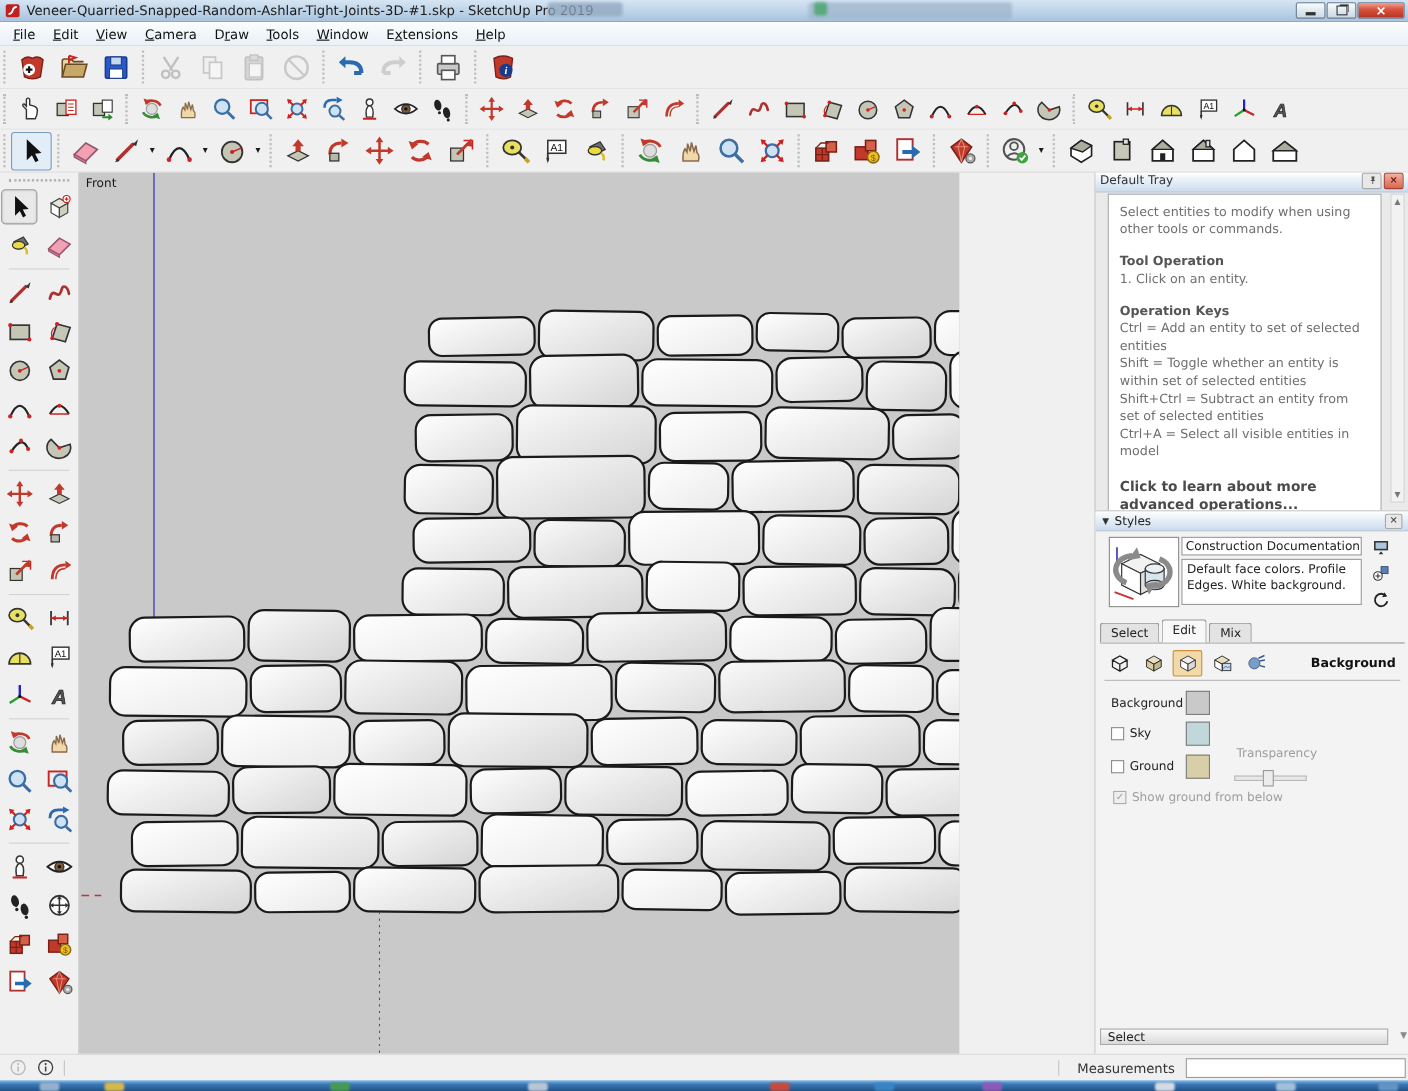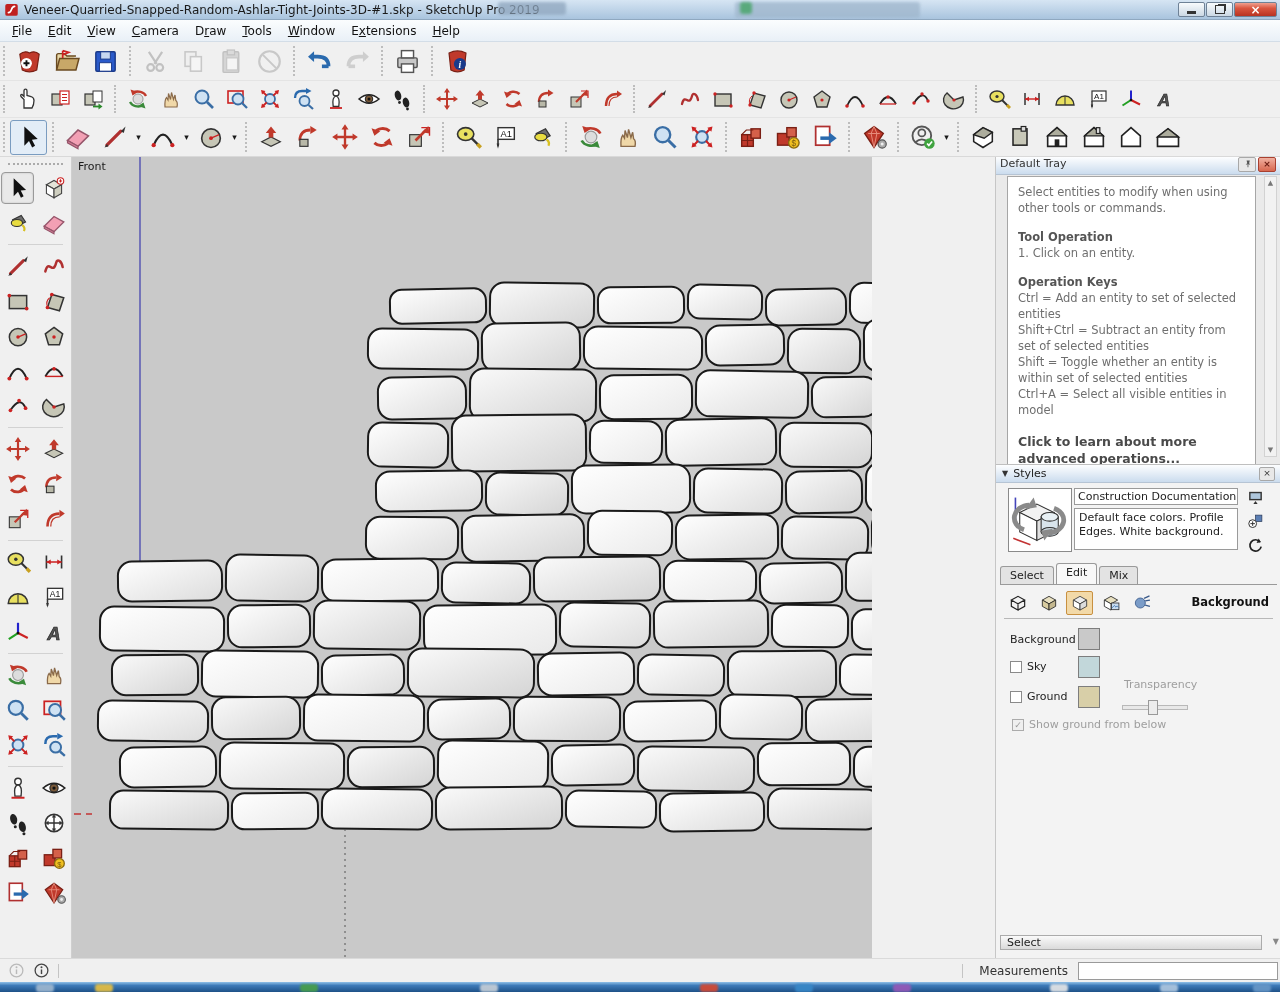--- a/index.html
+++ b/index.html
@@ -1170,22 +1170,22 @@
         <span>×</span>
       </span>
   </div>
 
   <div class="instructor" id="instructor">
       <div class="ins-p">Select entities to modify when using other tools or commands.</div>
       <div class="ins-h">Tool Operation</div>
       <div class="ins-p"> 1. Click on an entity.</div>
       <div class="ins-h">Operation Keys</div>
       <div class="ins-p">Ctrl = Add an entity to set of selected entities</div>
+      <div class="ins-p">Shift = Toggle whether an entity is within set of selected entities</div>
       <div class="ins-p">Shift+Ctrl = Subtract an entity from set of selected entities</div>
-      <div class="ins-p">Shift = Toggle whether an entity is within set of selected entities</div>
       <div class="ins-p">Ctrl+A = Select all visible entities in model</div>
       <div class="ins-link">Click to learn about more advanced operations...</div>
     </div>
   <div class="ins-scroll">
     <span>▲</span>
     <span>▼</span>
   </div>
 
   <div class="styles-panel">
     <div class="styles-header">

